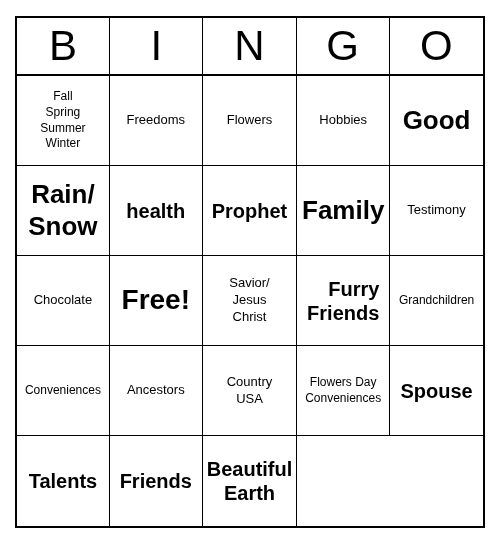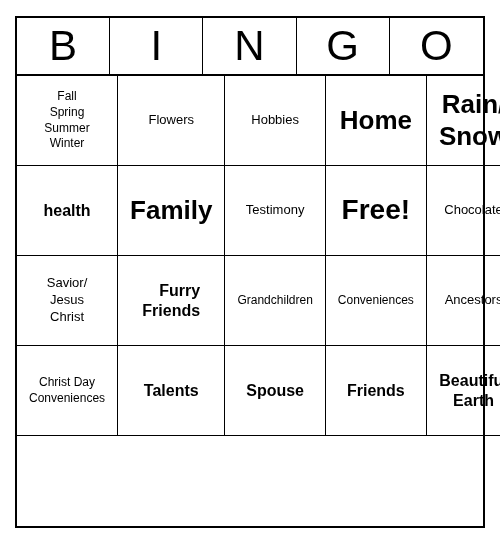--- a/index.html
+++ b/index.html
@@ -37,39 +37,39 @@
       grid-template-columns: repeat(5, 1fr);
       grid-template-rows: repeat(5, 90px);
     }
     .bingo-cell {
       border-right: 1px solid #000;
       border-bottom: 1px solid #000;
       display: flex;
       align-items: center;
       justify-content: center;
       text-align: center;
-      padding: 12px;
+      padding: 4px;
     }
     .bingo-cell:nth-child(5n) {
       border-right: none;
     }
     .bingo-grid .bingo-cell:nth-child(n+21) {
       border-bottom: none;
     }
     .cell-text {
       font-size: 13px;
       line-height: 1.3;
     }
     .cell-text.large {
       font-size: 26px;
       font-weight: bold;
       line-height: 1.2;
     }
     .cell-text.medium {
-      font-size: 16px;
+      font-size: 20px;
       font-weight: bold;
       line-height: 1.2;
     }
     .cell-text.free {
       font-size: 28px;
       font-weight: bold;
     }
     .cell-text.small {
       font-size: 12px;
       line-height: 1.3;
@@ -87,74 +87,84 @@
       <div class="bingo-header-cell">O</div>
     </div>
   <div class="bingo-grid">
   <div class="bingo-cell">
         <span class="cell-text small" style="white-space: pre-line;">Fall
 Spring
 Summer
 Winter</span>
       </div>
       <div class="bingo-cell">
+        <span class="cell-text" style="white-space: pre-line;">Freedoms</span>
+      </div>
+      <div class="bingo-cell">
         <span class="cell-text" style="white-space: pre-line; text-align: center;">Flowers</span>
       </div>
       <div class="bingo-cell">
         <span class="cell-text" style="white-space: pre-line;">Hobbies</span>
       </div>
       <div class="bingo-cell">
-        <span class="cell-text large" style="white-space: pre-line;">Home</span>
+        <span class="cell-text large" style="white-space: pre-line;">Good</span>
       </div>
       <div class="bingo-cell">
         <span class="cell-text large" style="white-space: pre-line;">Rain/
 Snow</span>
       </div>
       <div class="bingo-cell">
         <span class="cell-text medium" style="white-space: pre-line;">health</span>
       </div>
       <div class="bingo-cell">
+        <span class="cell-text medium" style="white-space: pre-line;">Prophet</span>
+      </div>
+      <div class="bingo-cell">
         <span class="cell-text large" style="white-space: pre-line;">Family</span>
       </div>
       <div class="bingo-cell">
         <span class="cell-text" style="white-space: pre-line;">Testimony</span>
       </div>
       <div class="bingo-cell">
-        <span class="cell-text free" style="white-space: pre-line;">Free!</span>
+        <span class="cell-text" style="white-space: pre-line;">Chocolate</span>
       </div>
       <div class="bingo-cell">
-        <span class="cell-text" style="white-space: pre-line;">Chocolate</span>
+        <span class="cell-text free" style="white-space: pre-line;">Free!</span>
       </div>
       <div class="bingo-cell">
         <span class="cell-text" style="white-space: pre-line;">Savior/
 Jesus
 Christ</span>
       </div>
       <div class="bingo-cell">
         <span class="cell-text medium" style="white-space: pre-line; text-align: right;">Furry
 Friends</span>
       </div>
       <div class="bingo-cell">
         <span class="cell-text small" style="white-space: pre-line;">Grandchildren</span>
       </div>
       <div class="bingo-cell">
         <span class="cell-text small" style="white-space: pre-line;">Conveniences</span>
       </div>
       <div class="bingo-cell">
         <span class="cell-text" style="white-space: pre-line;">Ancestors</span>
       </div>
       <div class="bingo-cell">
-        <span class="cell-text small" style="white-space: pre-line;">Christ Day
+        <span class="cell-text" style="white-space: pre-line;">Country
+USA</span>
+      </div>
+      <div class="bingo-cell">
+        <span class="cell-text small" style="white-space: pre-line;">Flowers Day
 Conveniences</span>
       </div>
       <div class="bingo-cell">
-        <span class="cell-text medium" style="white-space: pre-line;">Talents</span>
+        <span class="cell-text medium" style="white-space: pre-line;">Spouse</span>
       </div>
       <div class="bingo-cell">
-        <span class="cell-text medium" style="white-space: pre-line;">Spouse</span>
+        <span class="cell-text medium" style="white-space: pre-line;">Talents</span>
       </div>
       <div class="bingo-cell">
         <span class="cell-text medium" style="white-space: pre-line;">Friends</span>
       </div>
       <div class="bingo-cell">
         <span class="cell-text medium" style="white-space: pre-line;">Beautiful
 Earth</span>
       </div>
     </div>
 </div>

